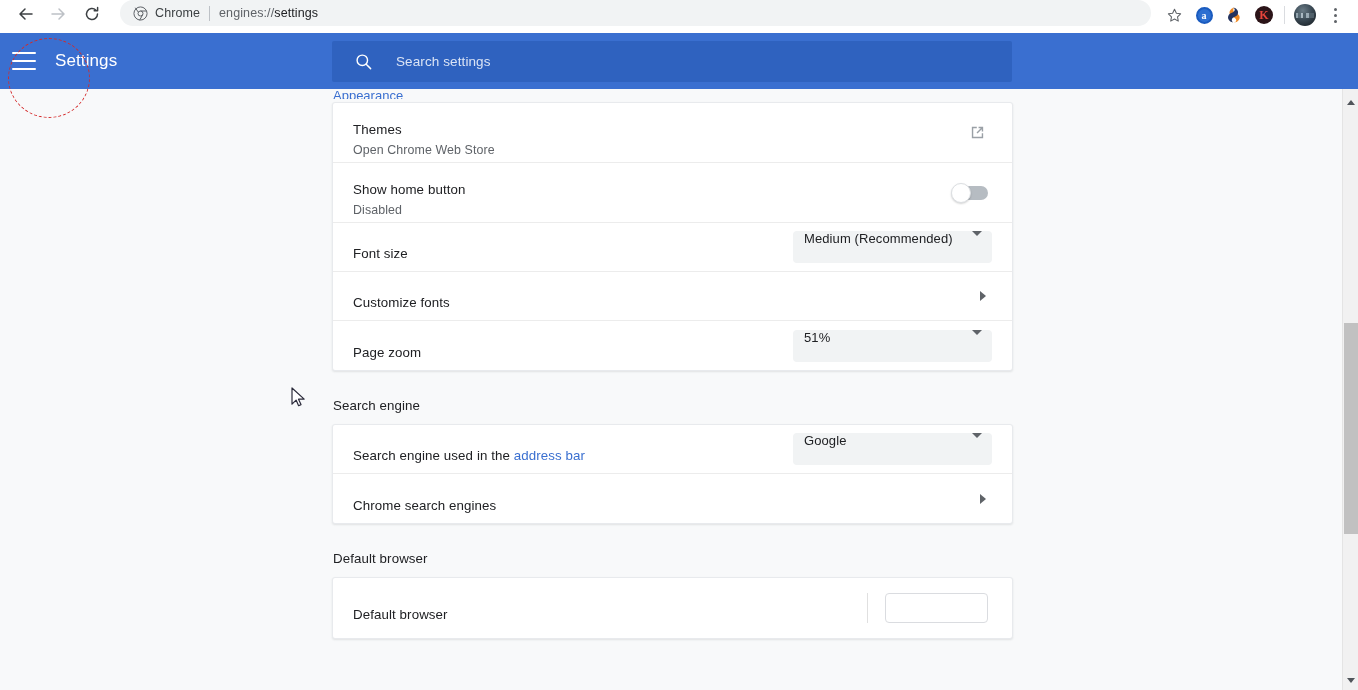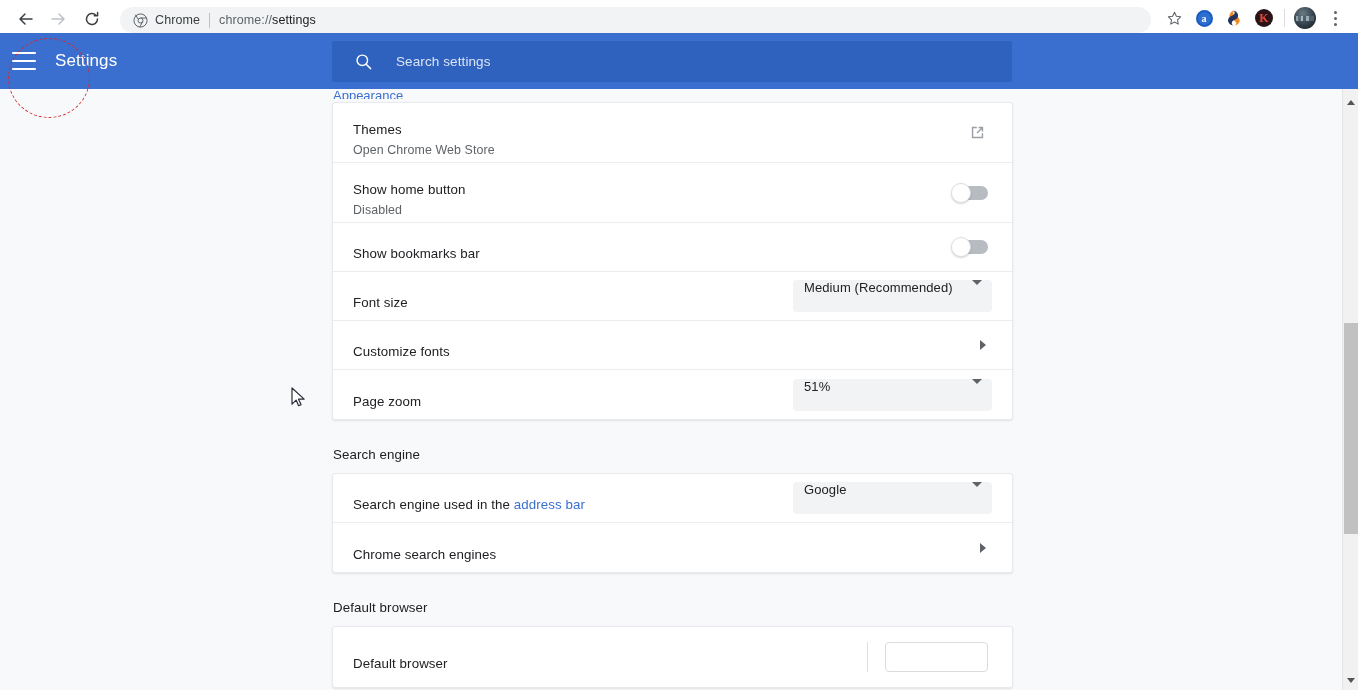--- a/index.html
+++ b/index.html
@@ -8,21 +8,21 @@
     overflow: hidden;
     font-family: "Liberation Sans", sans-serif;
     background: #ffffff;
   }
   .viewport { position: relative; width: 1358px; height: 690px; overflow: hidden; }
 
   
   .browser-toolbar {
     position: absolute; top: 0; left: 0; width: 1358px; height: 33px;
     background: #ffffff;
-    display: flex; align-items: flex-end;
+    display: flex; align-items: flex-start;
     padding: 0 8px;
   }
   .nav-btn {
     width: 28px; height: 28px;
     display: flex; align-items: center; justify-content: center;
     flex: 0 0 auto;
   }
   .nav-btn svg { display: block; }
   .nav-back { margin-left: 4px; }
   .nav-fwd  { margin-left: 4px; }
@@ -272,21 +272,21 @@
     <div class="omnibox">
       <span class="omni-favicon">
         <svg width="15" height="15" viewBox="0 0 24 24">
           <circle cx="12" cy="12" r="10.5" fill="none" stroke="#5f6368" stroke-width="1.6"></circle>
           <circle cx="12" cy="12" r="4" fill="none" stroke="#5f6368" stroke-width="1.6"></circle>
           <path d="M12 8h9.6M8.6 10L3.6 2.8M15.4 14l-4.8 8.8" stroke="#5f6368" stroke-width="1.6" fill="none"></path>
         </svg>
       </span>
       <span class="omni-chip-label">Chrome</span>
       <span class="omni-sep"></span>
-      <span class="omni-url"><span>chrome://</span><b>settings</b></span>
+      <span class="omni-url"><span>engines://</span><b>settings</b></span>
     </div>
 
     <div class="tb-right">
       <div class="tb-icon">
         <svg width="17" height="17" viewBox="0 0 24 24">
           <path d="M12 3.2l2.65 5.6 6 .8-4.4 4.25 1.1 6.05L12 17.05 6.65 19.9l1.1-6.05L3.35 9.6l6-.8z" fill="none" stroke="#5f6368" stroke-width="1.5" stroke-linejoin="round"></path>
         </svg>
       </div>
       <div class="tb-icon">
         <span class="ext-a">a</span>
@@ -360,28 +360,20 @@
         <div class="row row-tall">
           <div class="row-text">
             <div class="row-title">Show home button</div>
             <div class="row-sub">Disabled</div>
           </div>
           <span class="toggle">
             <span class="knob"></span>
           </span>
         </div>
 
-        <div class="row">
-          <div class="row-text">
-            <div class="row-title">Show bookmarks bar</div>
-          </div>
-          <span class="toggle">
-            <span class="knob"></span>
-          </span>
-        </div>
 
         <div class="row">
           <div class="row-text">
             <div class="row-title">Font size</div>
           </div>
           <span class="select">
             <span class="select-value">Medium (Recommended)</span>
             <span class="caret"></span>
           </span>
         </div>

